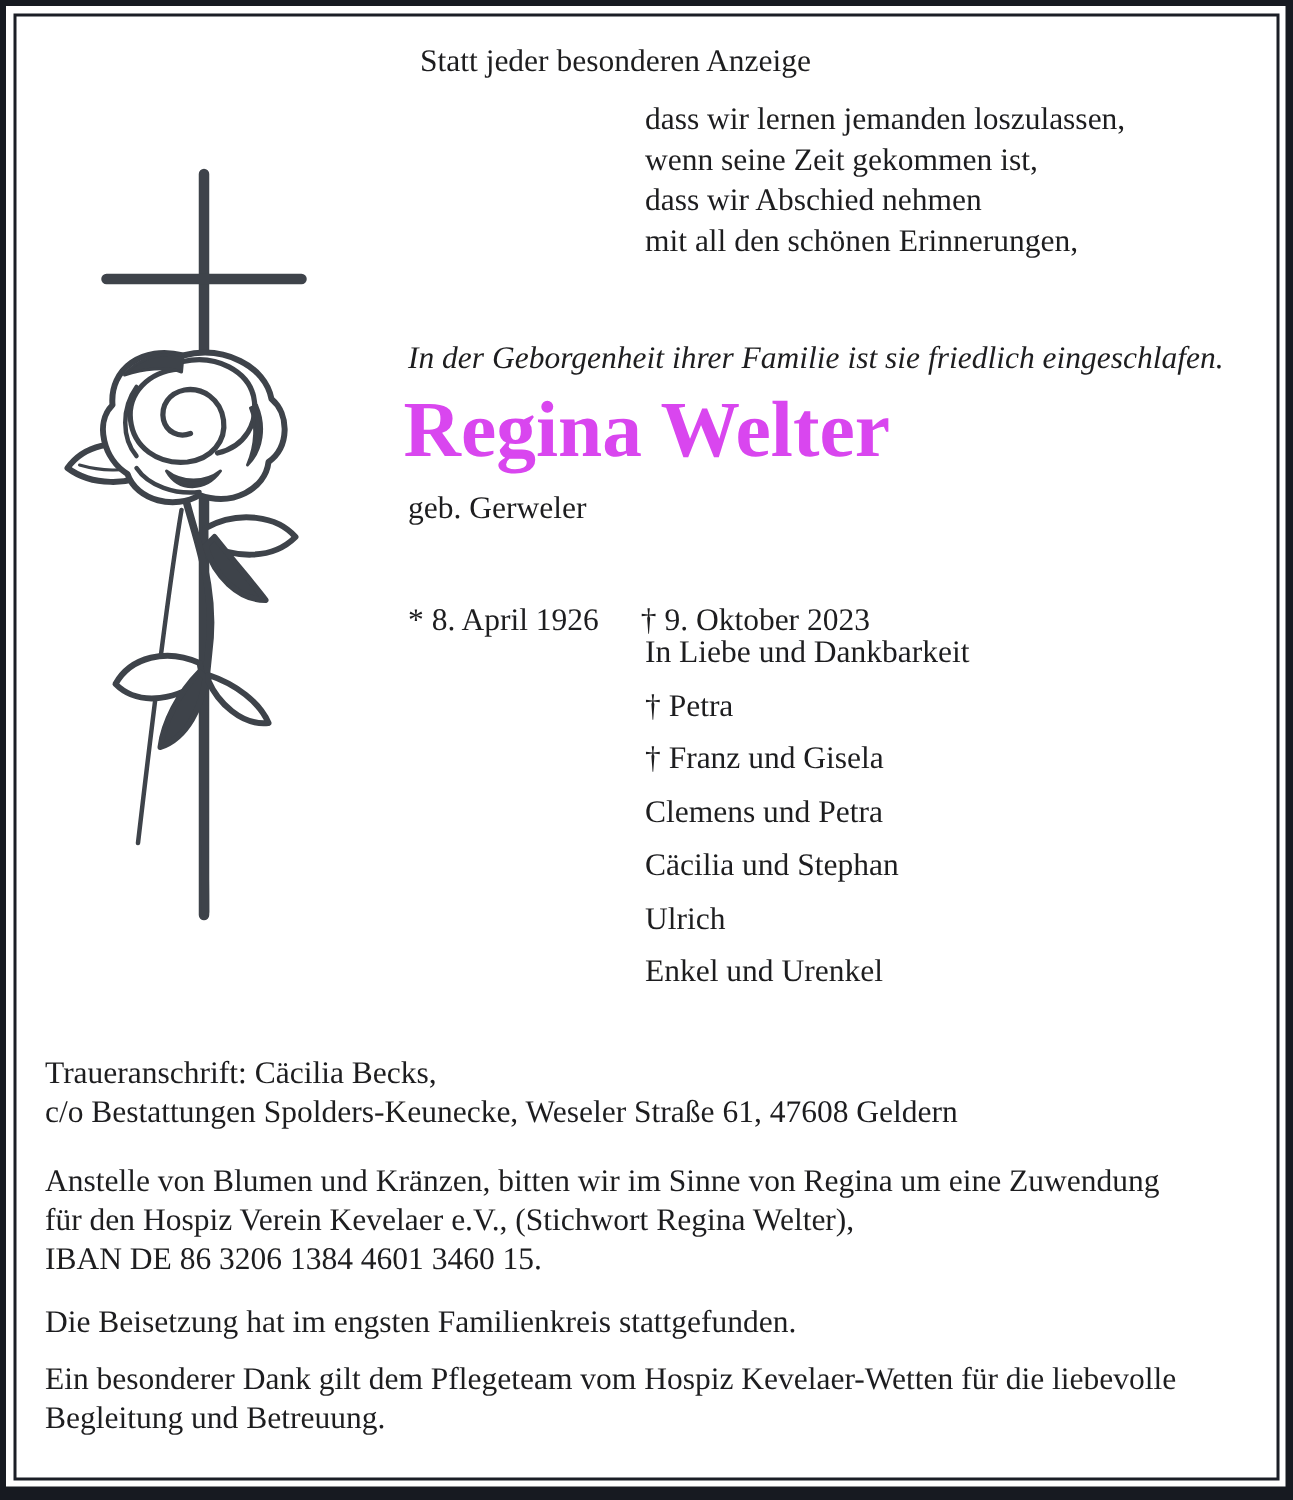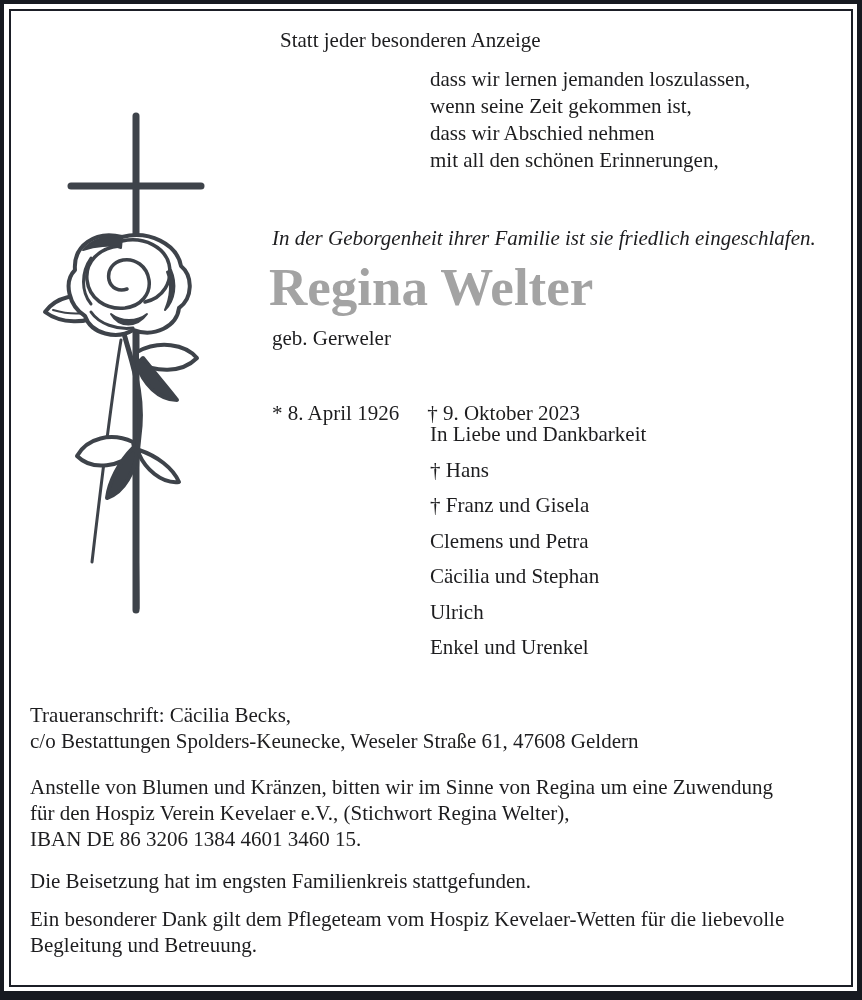--- a/index.html
+++ b/index.html
@@ -20,21 +20,21 @@
     pointer-events:none;
   }
   .abs { position:absolute; }
   .txt { font-size:21px; line-height:26px; white-space:nowrap; }
   .announcement { left:260px; top:27px;margin-left:20px; }
   .poem { left:430px; top:66px; line-height:27px; }
   .intro { left:272px; top:225px;font-style:italic; }
   .name {
     left:269px; top:257px;
     font-size:53px; font-weight:bold; line-height:normal;
-    letter-spacing:0px; white-space:nowrap; color:#a3a3a3;
+    letter-spacing:0px; white-space:nowrap; color:#d946ef;
   }
   .maiden { left:272px; top:325px; }
   .dates { left:272px; top:365px;margin-top:35px; }
   .dates .birth { margin-right:28px; }
   .mourners { left:430px; top:417px; line-height:35.5px; }
   .address { left:30px; top:702px; }
   .donation { left:30px; top:774px; }
   .burial { left:30px; top:868px; }
   .thanks { left:30px; top:906px; }
   .artwork { left:25px; top:100px; width:230px; height:520px; }
@@ -98,21 +98,21 @@
 <div class="abs name">Regina Welter</div>
 
 <div class="abs txt maiden">geb. Gerweler</div>
 
 <div class="abs txt dates">
   <span class="birth">* 8. April 1926</span><span>† 9. Oktober 2023</span>
 </div>
 
 <div class="abs txt mourners">
   <div>In Liebe und Dankbarkeit</div>
-  <div>† Hans</div>
+  <div>† Petra</div>
   <div>† Franz und Gisela</div>
   <div>Clemens und Petra</div>
   <div>Cäcilia und Stephan</div>
   <div>Ulrich</div>
   <div>Enkel und Urenkel</div>
 </div>
 
 <div class="abs txt address">
   <div>Traueranschrift: Cäcilia Becks,</div>
   <div>c/o Bestattungen Spolders-Keunecke, Weseler Straße 61, 47608 Geldern</div>

